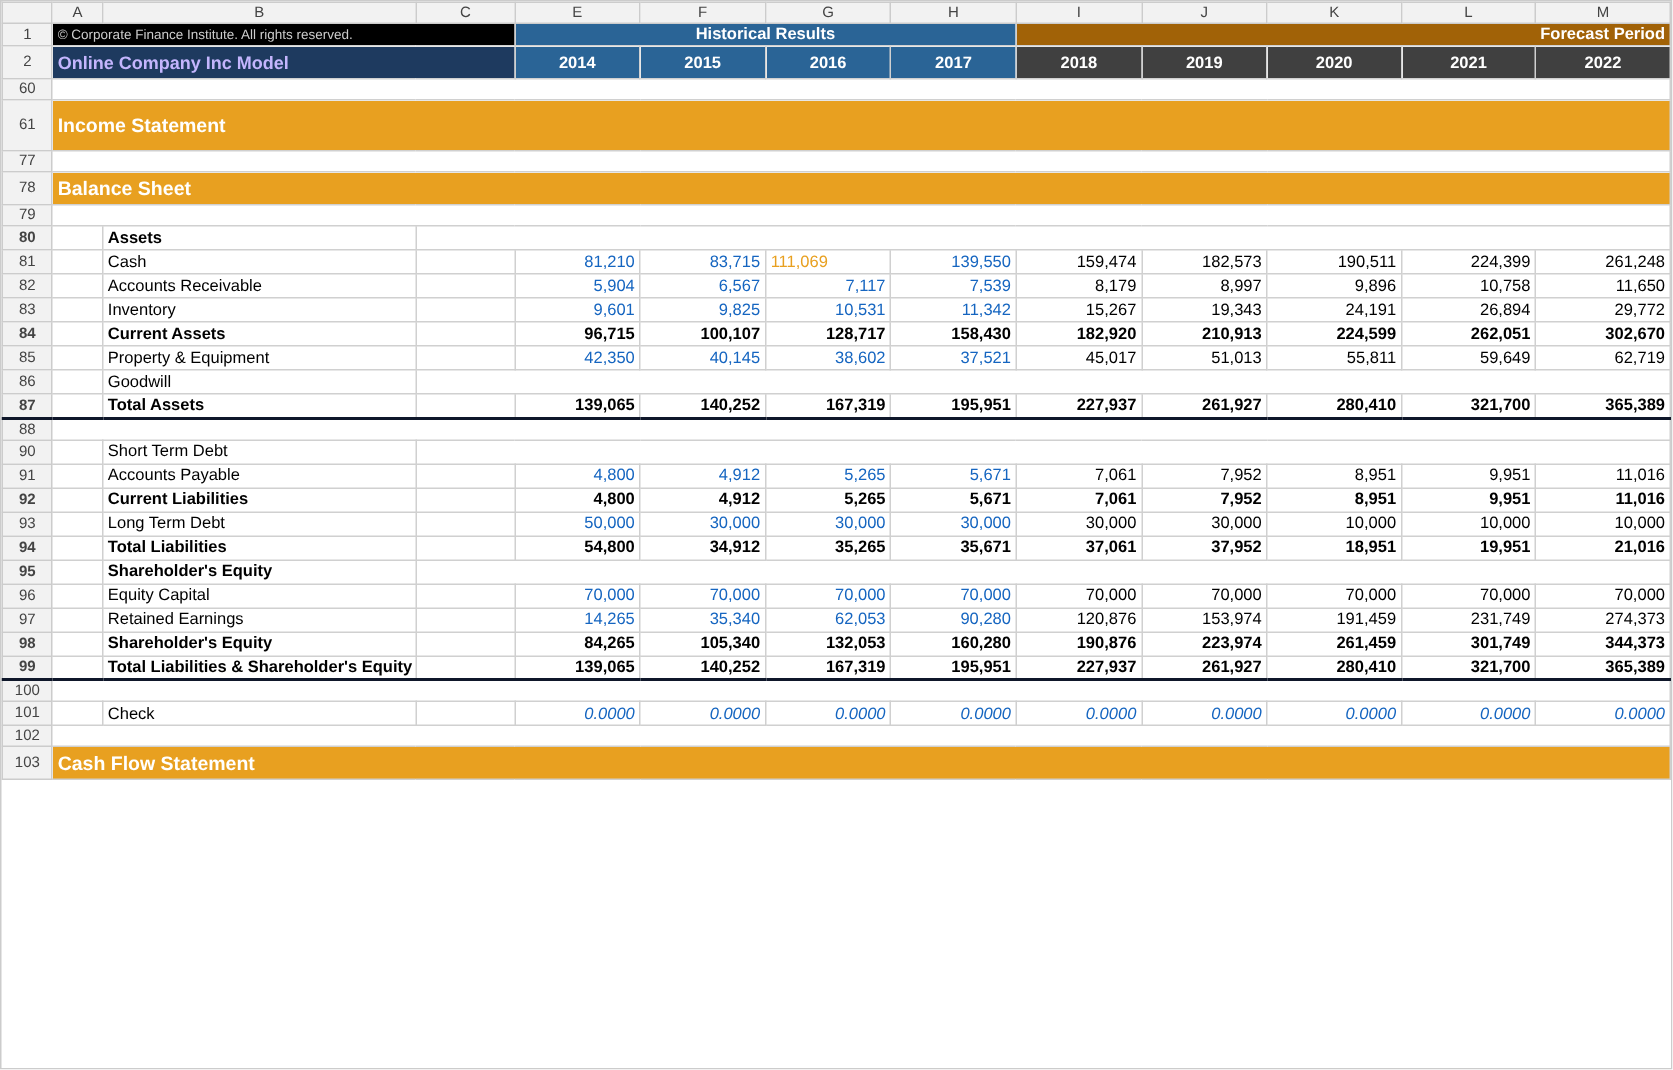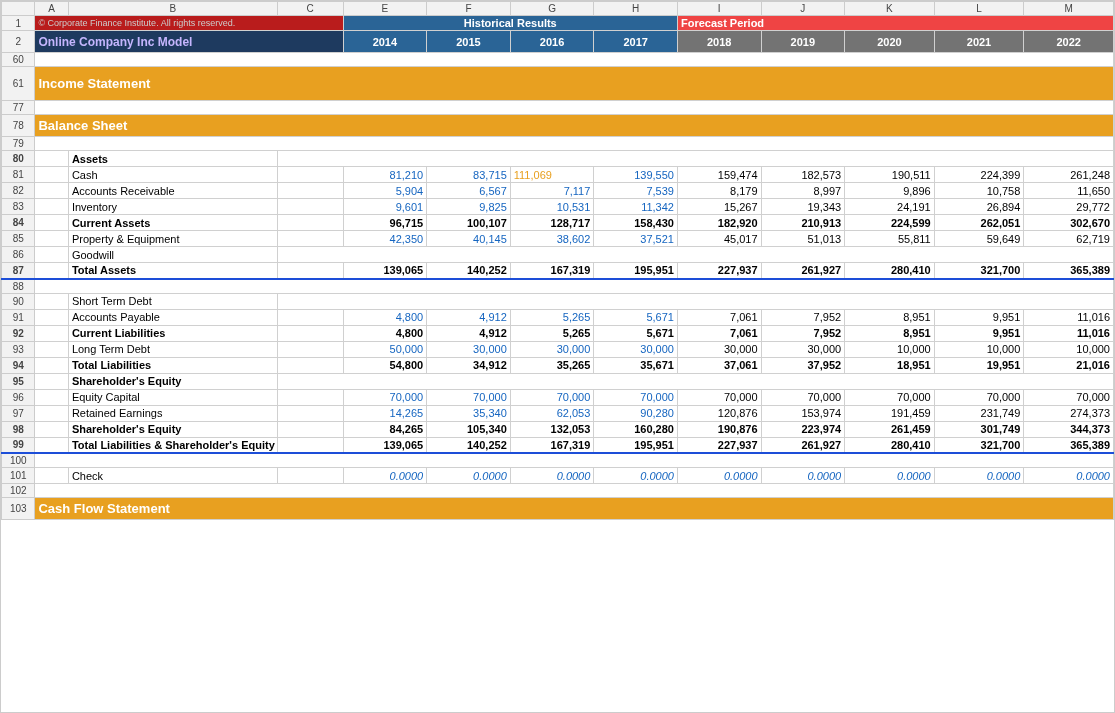--- a/index.html
+++ b/index.html
@@ -55,35 +55,35 @@
 
     .historical-header {
       background: #2a6496;
       color: #fff;
       text-align: center;
       font-weight: bold;
       margin-top: 32px;
     }
 
     .forecast-header {
-      background: #ef4444;
+      background: #a16207;
       color: #fff;
-      text-align: left;
+      text-align: right;
       font-weight: bold;
     }
 
     .year-header {
       background: #2a6496;
       color: #fff;
       text-align: center;
       font-weight: bold;
     }
 
     .year-forecast-header {
-      background: #737373;
+      background: #404040;
       color: #fff;
       text-align: center;
       font-weight: bold;
     }
 
     
     .section-header {
       background: #e8a020;
       color: #fff;
       font-size: 13px;
@@ -95,21 +95,21 @@
     
     .data-row td {
       height: 16px;
     }
 
     .bold-row td {
       font-weight: bold;
     }
 
     .double-border-bottom td {
-      border-bottom: 2px solid #1d4ed8;
+      border-bottom: 2px solid #0f172a;
     }
 
     .label-col {
       text-align: left;
       color: #000;
     }
 
     .num-blue {
       color: #1565c0;
       text-align: right;
@@ -131,21 +131,21 @@
       color: #e8a020;
       text-align: left;
       margin-left: 28px;
     }
 
     .empty-row {
       height: 8px;
     }
 
     .copyright-cell {
-      background: #b91c1c;
+      background: #000000;
       color: #ccc;
       font-size: 9px;
     }
 
     .model-title {
       background: #1e3a5f;
       color: #c4b5fd;
       font-size: 12px;
       font-weight: bold;
     }  

